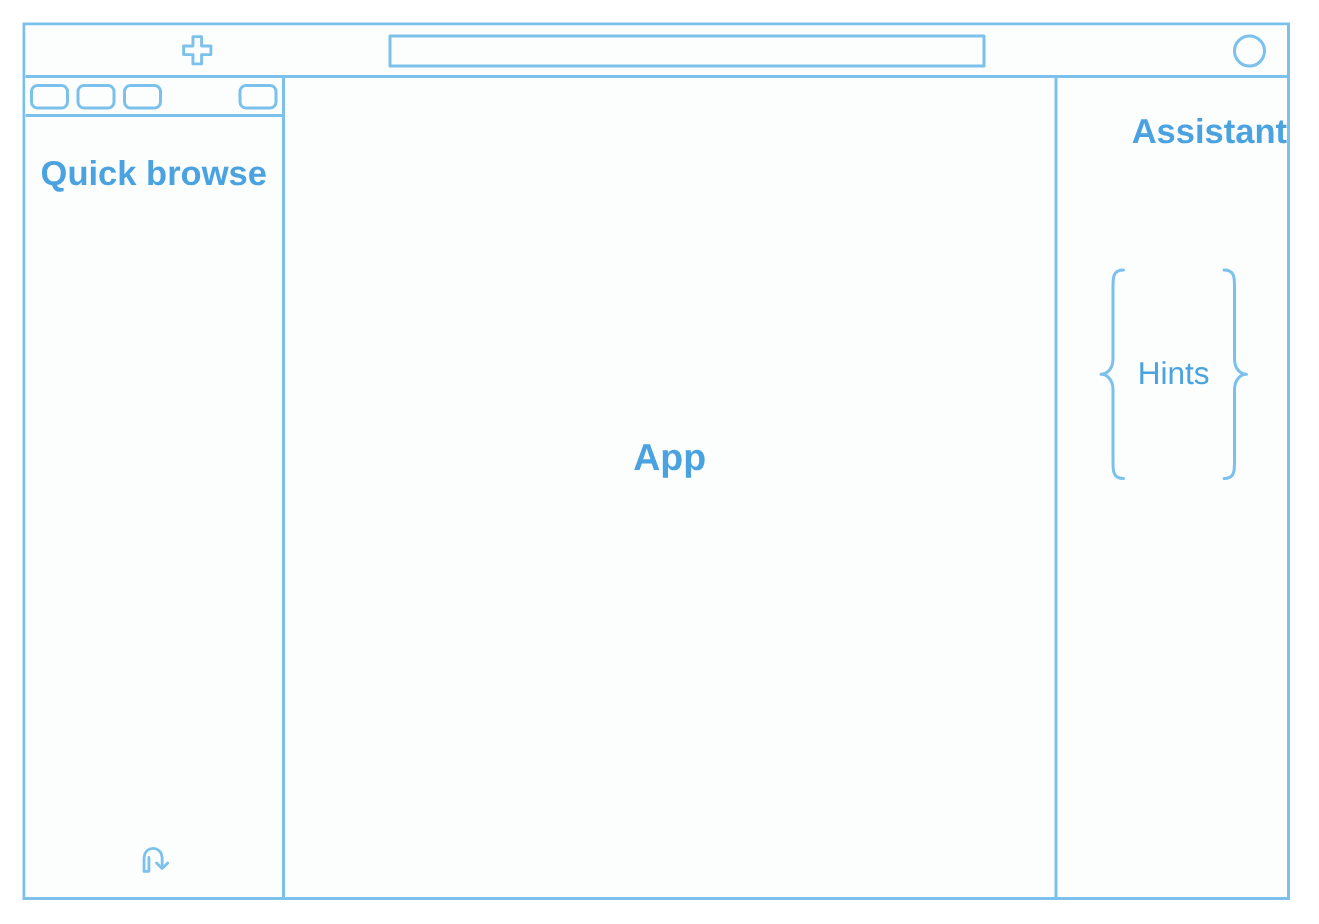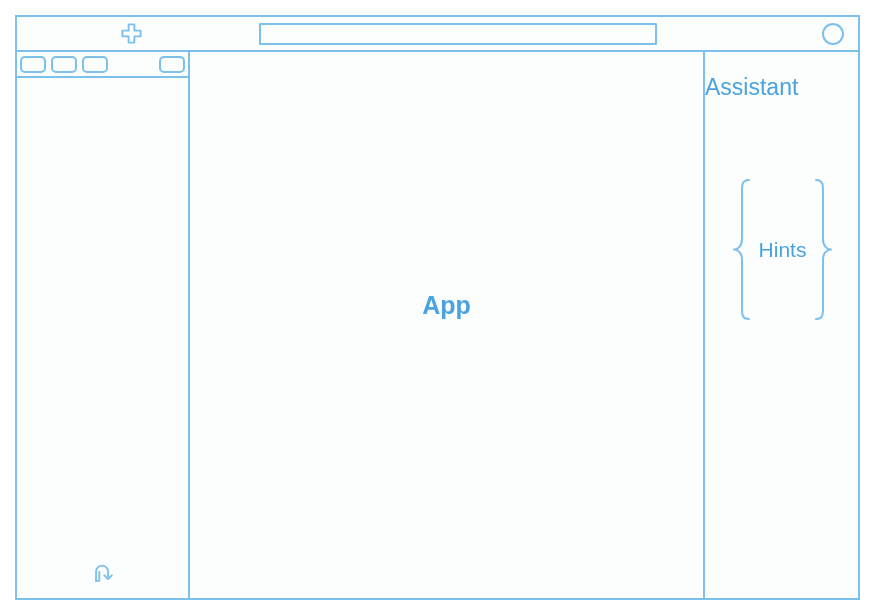--- a/index.html
+++ b/index.html
@@ -188,23 +188,23 @@
     box-sizing: border-box;
     border-left: 2px solid #7cc1ec;
     background: #fcfdfd;
   }
 
   #assistant-title {
     position: absolute;
     left: 0;
     right: 0;
     top: 22px;
-    text-align: left;
+    text-align: right;
     font-size: 23px;
-    font-weight: normal;
+    font-weight: bold;
     color: #4aa3e0;
   }
 
   #hints-block {
     position: absolute;
     left: 10px;
     right: 8px;
     top: 125px;
     height: 145px;
     display: flex;
@@ -248,20 +248,21 @@
     <div id="sidebar">
 
       <div id="sidebar-toolbar">
         <div class="toolbar-chip" id="toolbar-chip-1"></div>
         <div class="toolbar-chip" id="toolbar-chip-2"></div>
         <div class="toolbar-chip" id="toolbar-chip-3"></div>
         <div class="toolbar-chip" id="toolbar-chip-overflow"></div>
       </div>
 
       <div id="sidebar-content">
+        <div id="quick-browse-title">Quick browse</div>
 
         <div id="sidebar-footer">
           <svg class="uturn-glyph" viewBox="0 0 28 28">
             <path d="M6.5 22.5 V12.5 a6.5 6.5 0 0 1 13 0 V18" fill="none" stroke="#7cc1ec" stroke-width="2" stroke-linecap="round" stroke-linejoin="round"></path>
             <path d="M15.5 16.5 L19.5 20.5 L23.5 16.5" fill="none" stroke="#7cc1ec" stroke-width="2" stroke-linecap="round" stroke-linejoin="round"></path>
             <path d="M6.5 22.5 h3.5 V12.5" fill="none" stroke="#7cc1ec" stroke-width="2" stroke-linecap="round" stroke-linejoin="round"></path>
           </svg>
         </div>
       </div>
     </div>

